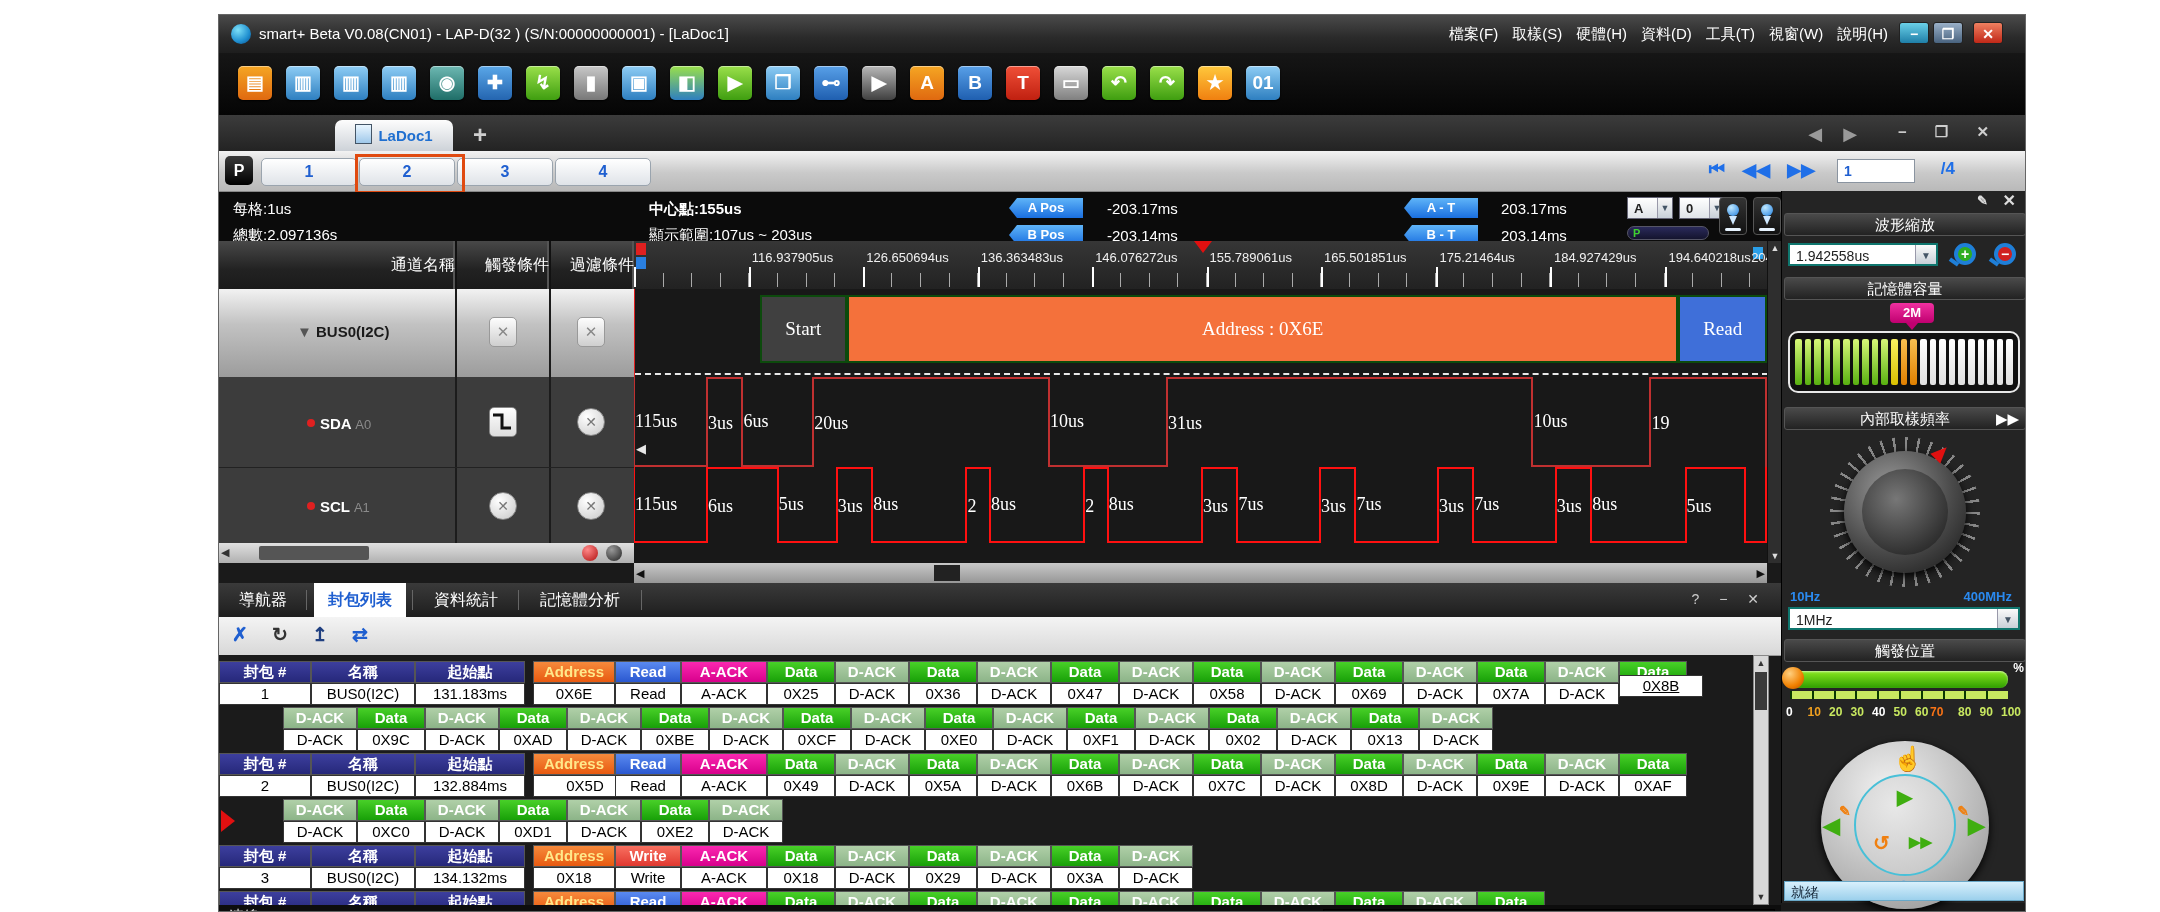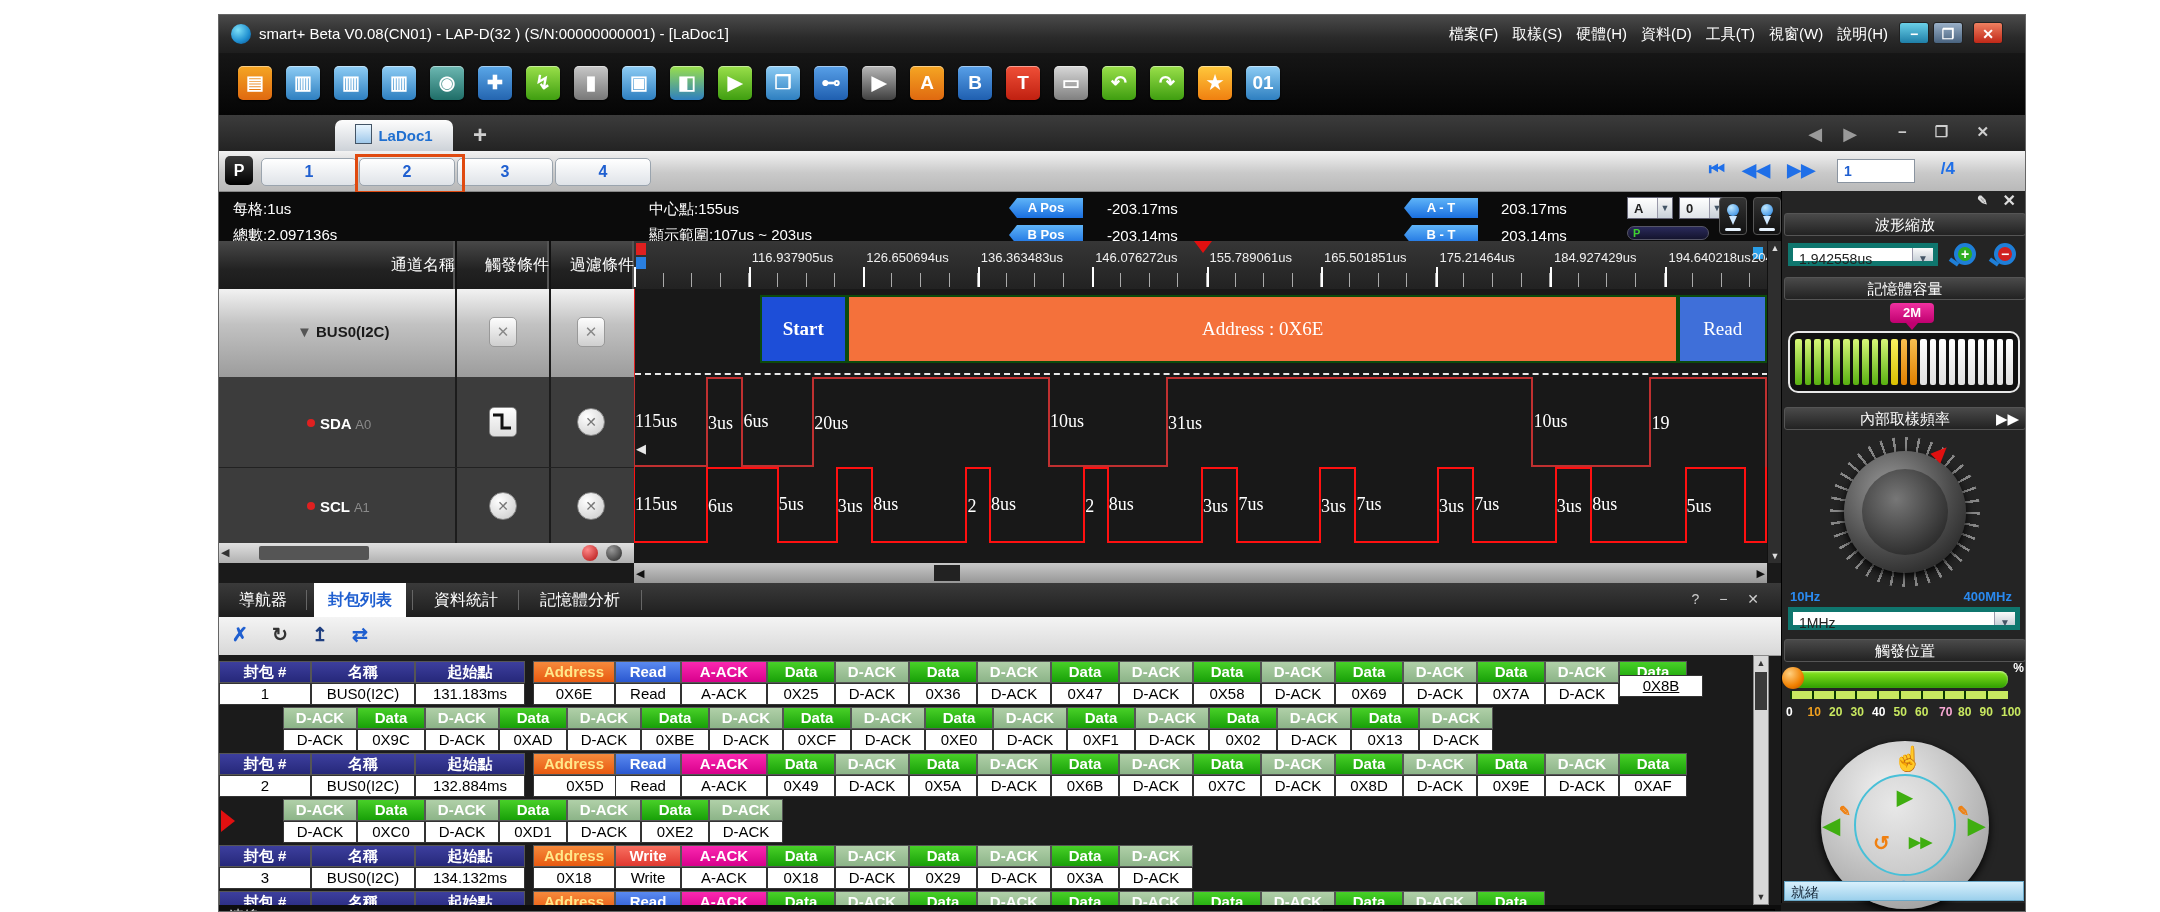--- a/index.html
+++ b/index.html
@@ -134,21 +134,21 @@
   .tvthumb{position:absolute;left:1px;top:16px;width:12px;height:38px;background:#3a3a3a;}
   
   .statusbar{left:0;top:890px;width:1562px;height:22px;background:#0d0d0d;color:#e8e8e8;font-size:15px;}
   .statgroove{position:absolute;right:6px;top:4px;width:450px;height:13px;background:#1e1e1e;
               border:1px solid #000;box-shadow:inset 0 1px 2px #000,0 1px 0 #333;}
   
   .sidebar{left:1562px;top:176px;width:246px;height:712px;background:#242424;border-left:1px solid #000;}
   .shead{position:absolute;left:2px;width:240px;height:21px;background:linear-gradient(#4a4a4a,#222);
          border:1px solid #555;border-radius:3px;color:#fff;font-size:15px;text-align:center;line-height:21px;}
   .sclose{position:absolute;color:#ddd;font-weight:bold;}
-  .sselect{position:absolute;height:23px;background:#fff;border:5px solid #0f766e;color:#222;font-size:14px;
+  .sselect{position:absolute;height:23px;background:#fff;border:2px solid #0f766e;color:#222;font-size:14px;
            line-height:23px;padding-left:6px;box-sizing:border-box;}
   .sselect .chev{position:absolute;right:0;top:0;width:20px;height:100%;background:linear-gradient(#fafafa,#c8d0d8);
            border-left:1px solid #99a;color:#456;font-size:10px;text-align:center;line-height:21px;}
   .mag{position:absolute;width:22px;height:22px;border-radius:50%;border:4px solid #1f7fd8;box-sizing:border-box;
        color:#fff;font-weight:bold;text-align:center;line-height:14px;font-size:14px;}
   .mag::after{content:"";position:absolute;left:-9px;top:13px;width:10px;height:4px;background:#1f7fd8;transform:rotate(35deg);}
   .gauge{position:absolute;left:6px;width:232px;height:62px;background:#101010;border:2px solid #e8e8e8;
          border-radius:10px;display:flex;align-items:center;padding:4px 5px;box-sizing:border-box;gap:3px;}
   .gbar{flex:1;height:46px;border-radius:2px;}
   .balloon{position:absolute;width:44px;height:20px;background:linear-gradient(#f030a0,#c00070);border-radius:4px;
@@ -214,21 +214,21 @@
     <div class="abs navglyphs" style="right:255px;">◀◀</div>
     <div class="abs navglyphs" style="right:210px;">▶▶</div>
     <div class="abs navglyphs" style="right:165px;">⏭</div>
     <div class="abs pageinput">1</div>
     <div class="abs pagetotal">/4</div>
   </div>
 
   <div class="abs infobar">
     <div class="abs inf" style="left:14px;top:8px;">每格:1us</div>
     <div class="abs inf" style="left:14px;top:34px;text-decoration:underline;">總數:2.097136s</div>
-    <div class="abs inf" style="left:430px;top:8px;">中心點:155us</div>
+    <div class="abs inf" style="left:430px;top:8px;font-weight:bold;">中心點:155us</div>
     <div class="abs inf" style="left:430px;top:34px;">顯示範圍:107us ~ 203us</div>
     <div class="abs" style="left:790px;top:6px;"><span class="badge">A Pos</span></div>
     <div class="abs inf" style="left:888px;top:8px;">-203.17ms</div>
     <div class="abs" style="left:790px;top:33px;"><span class="badge">B Pos</span></div>
     <div class="abs inf" style="left:888px;top:35px;">-203.14ms</div>
     <div class="abs" style="left:1185px;top:6px;"><span class="badge">A - T</span></div>
     <div class="abs inf" style="left:1282px;top:8px;">203.17ms</div>
     <div class="abs" style="left:1185px;top:33px;"><span class="badge">B - T</span></div>
     <div class="abs inf" style="left:1282px;top:35px;">203.14ms</div>
     <div class="abs miniselect" style="left:1408px;top:5px;"><span>A</span><span class="chev">▼</span></div>
@@ -307,21 +307,21 @@
           <span class="rlabel" style="left: 60.9%;">165.501851us</span>
           <span class="rlabel" style="left: 71.1%;">175.21464us</span>
           <span class="rlabel" style="left: 81.2%;">184.927429us</span>
           <span class="rlabel" style="left: 91.3%;">194.640218us</span>
           <span class="rlabel" style="left: 98.6%;">204.3</span>
         </div>
       <div class="trig-tri" id="trig-tri" style="left: calc(50.2% - 9px);"></div>
     </div>
     <div class="busstrip" id="busstrip">
       <div class="busdash"></div>
-        <div class="busseg" style="left: 11%; width: 7.7%; background: #1d4ed8; color: rgb(255, 255, 255); font-weight: bold;">Start</div>
+        <div class="busseg" style="left: 11%; width: 7.7%; background: #404040; color: rgb(255, 255, 255);">Start</div>
         <div class="busseg" style="left: 18.7%; width: 73.4%; background: rgb(244, 113, 59); color: rgb(255, 255, 255);">Address : 0X6E</div>
         <div class="busseg" style="left: 92.1%; width: 7.8%; background: rgb(63, 111, 217); color: rgb(255, 255, 255);">Read</div>
       </div>
     <div class="sigstrip" style="top: 136px; height: 90px; border-left-color: rgb(192, 48, 48);" id="sda-strip">
         <div class="seg" style="width: 6.45%; border-right: 2px solid rgb(192, 48, 48); border-bottom: 2px solid rgb(192, 48, 48);">
           <span>115us</span>
         </div>
         <div class="seg" style="width: 3.13%; border-right: 2px solid rgb(192, 48, 48); border-top: 2px solid rgb(192, 48, 48);">
           <span>3us</span>
         </div>
@@ -681,19 +681,19 @@
       <span class="jicon" style="right:20px;top:62px;color:#f08010;font-size:14px;">✎</span>
     </div>
     <div class="ready">就緒</div>
   <span class="tnum" style="left: 4px; top: 514px; color: rgb(255, 255, 255);">0</span>
       <span class="tnum" style="left: 25.5px; top: 514px; color: rgb(240, 160, 32);">10</span>
       <span class="tnum" style="left: 47px; top: 514px; color: rgb(200, 232, 96);">20</span>
       <span class="tnum" style="left: 68.5px; top: 514px; color: rgb(200, 232, 96);">30</span>
       <span class="tnum" style="left: 90px; top: 514px; color: #ffffff;">40</span>
       <span class="tnum" style="left: 111.5px; top: 514px; color: rgb(200, 232, 96);">50</span>
       <span class="tnum" style="left: 133px; top: 514px; color: rgb(200, 232, 96);">60</span>
-      <span class="tnum" style="left: 157px; top: 514px; color: #f9a8d4;">70</span>
+      <span class="tnum" style="left: 148px; top: 514px; color: #f97316;">70</span>
       <span class="tnum" style="left: 176px; top: 514px; color: rgb(200, 232, 96);">80</span>
       <span class="tnum" style="left: 197.5px; top: 514px; color: rgb(200, 232, 96);">90</span>
       <span class="tnum" style="left: 219px; top: 514px; color: rgb(200, 232, 96);">100</span>
     </div>
 
 </div>
 
 </body></html>

